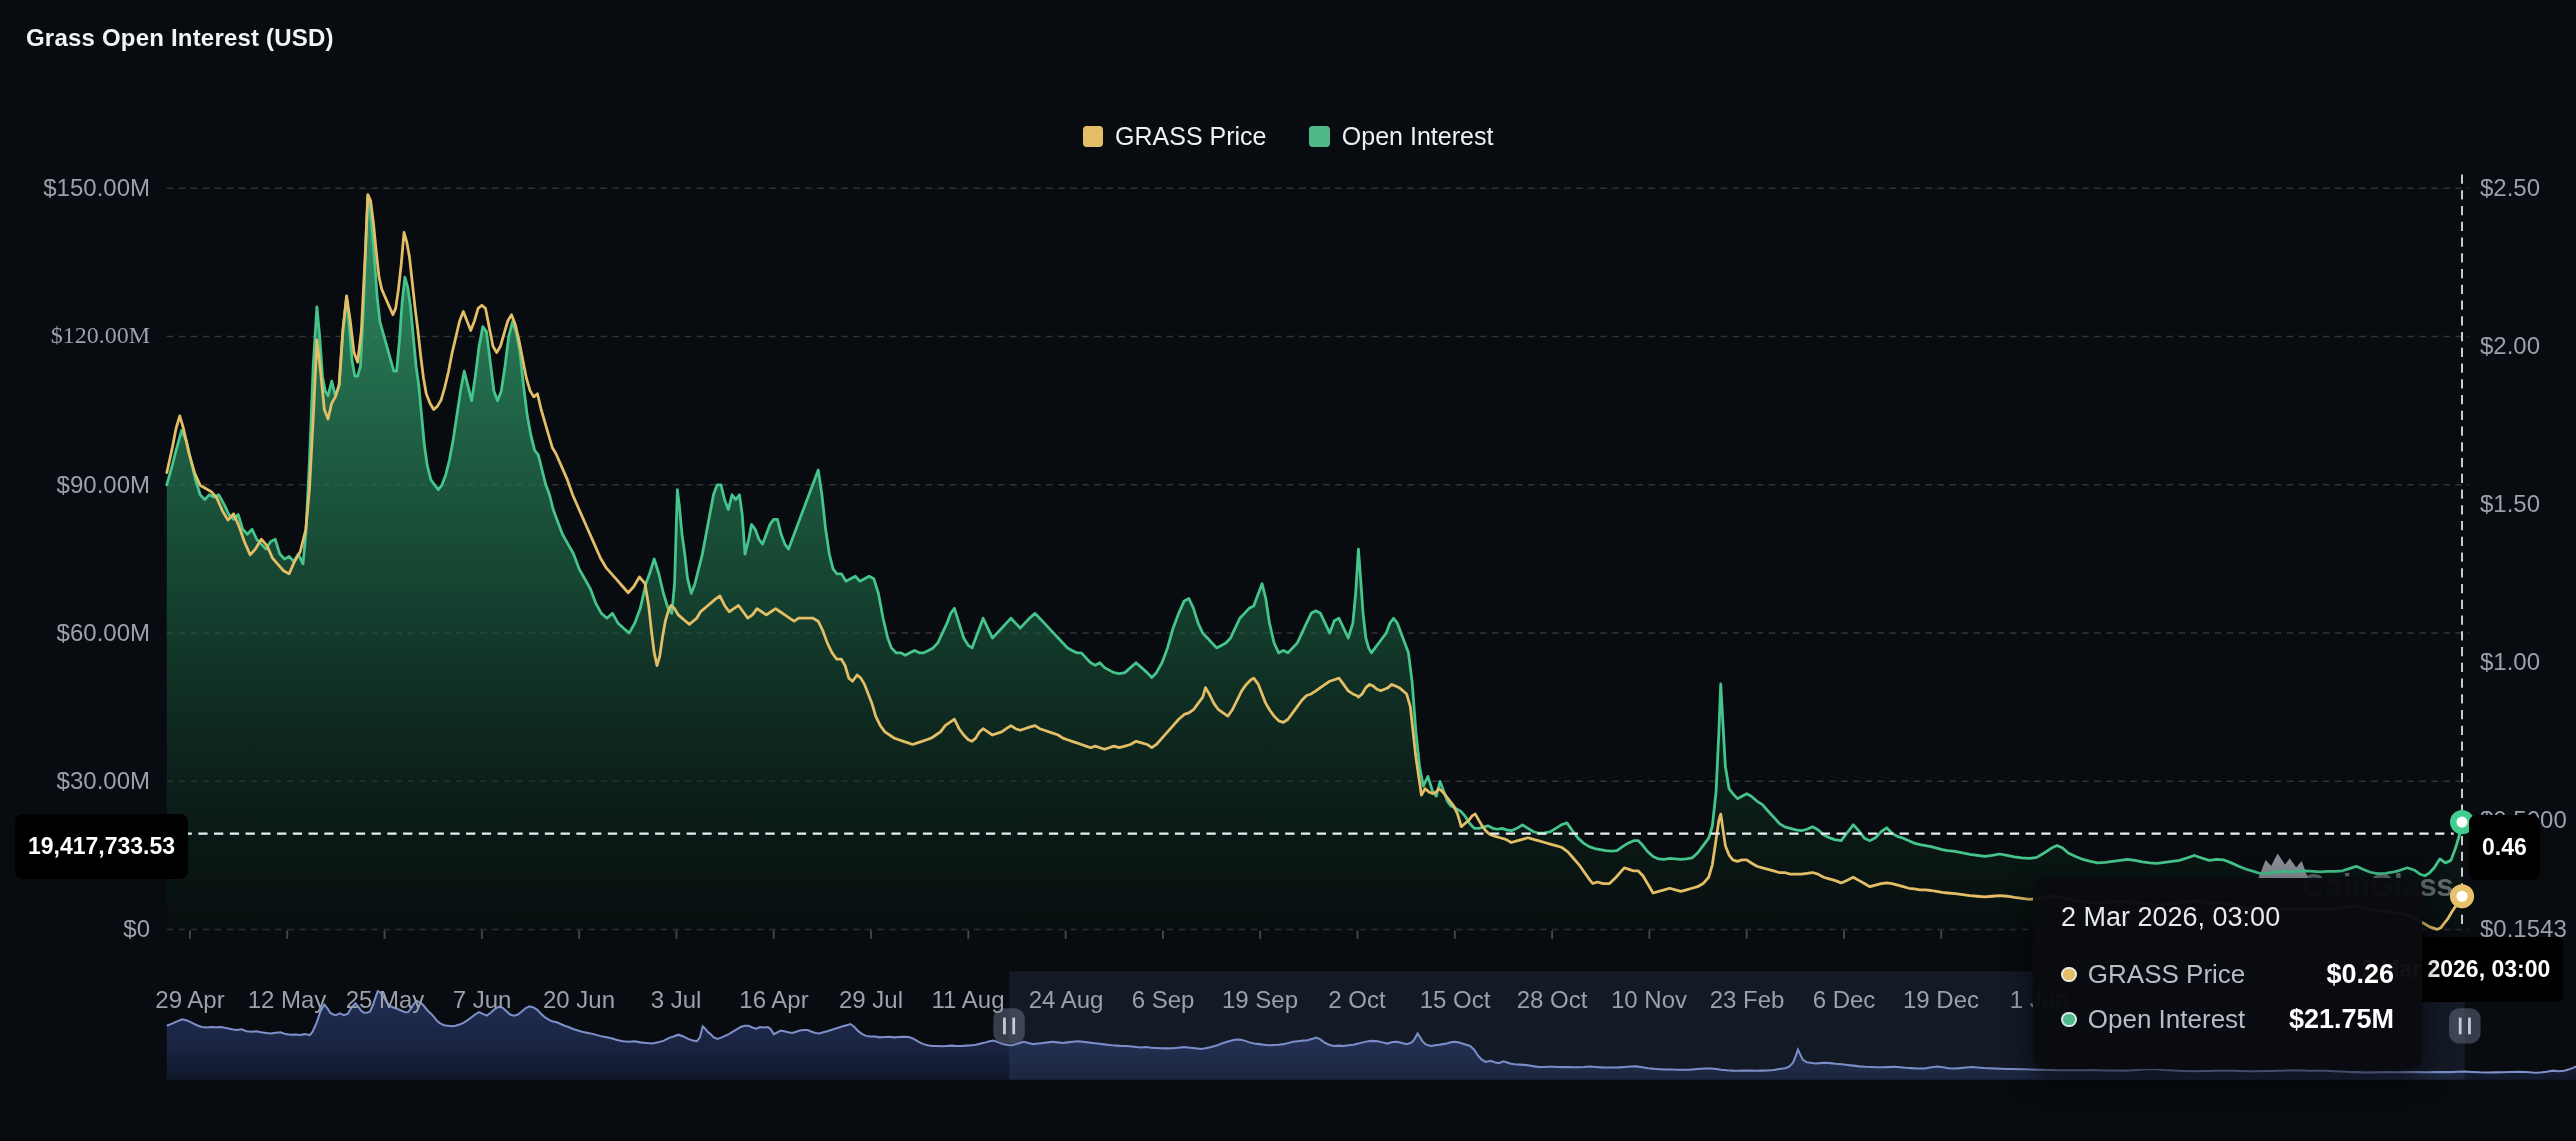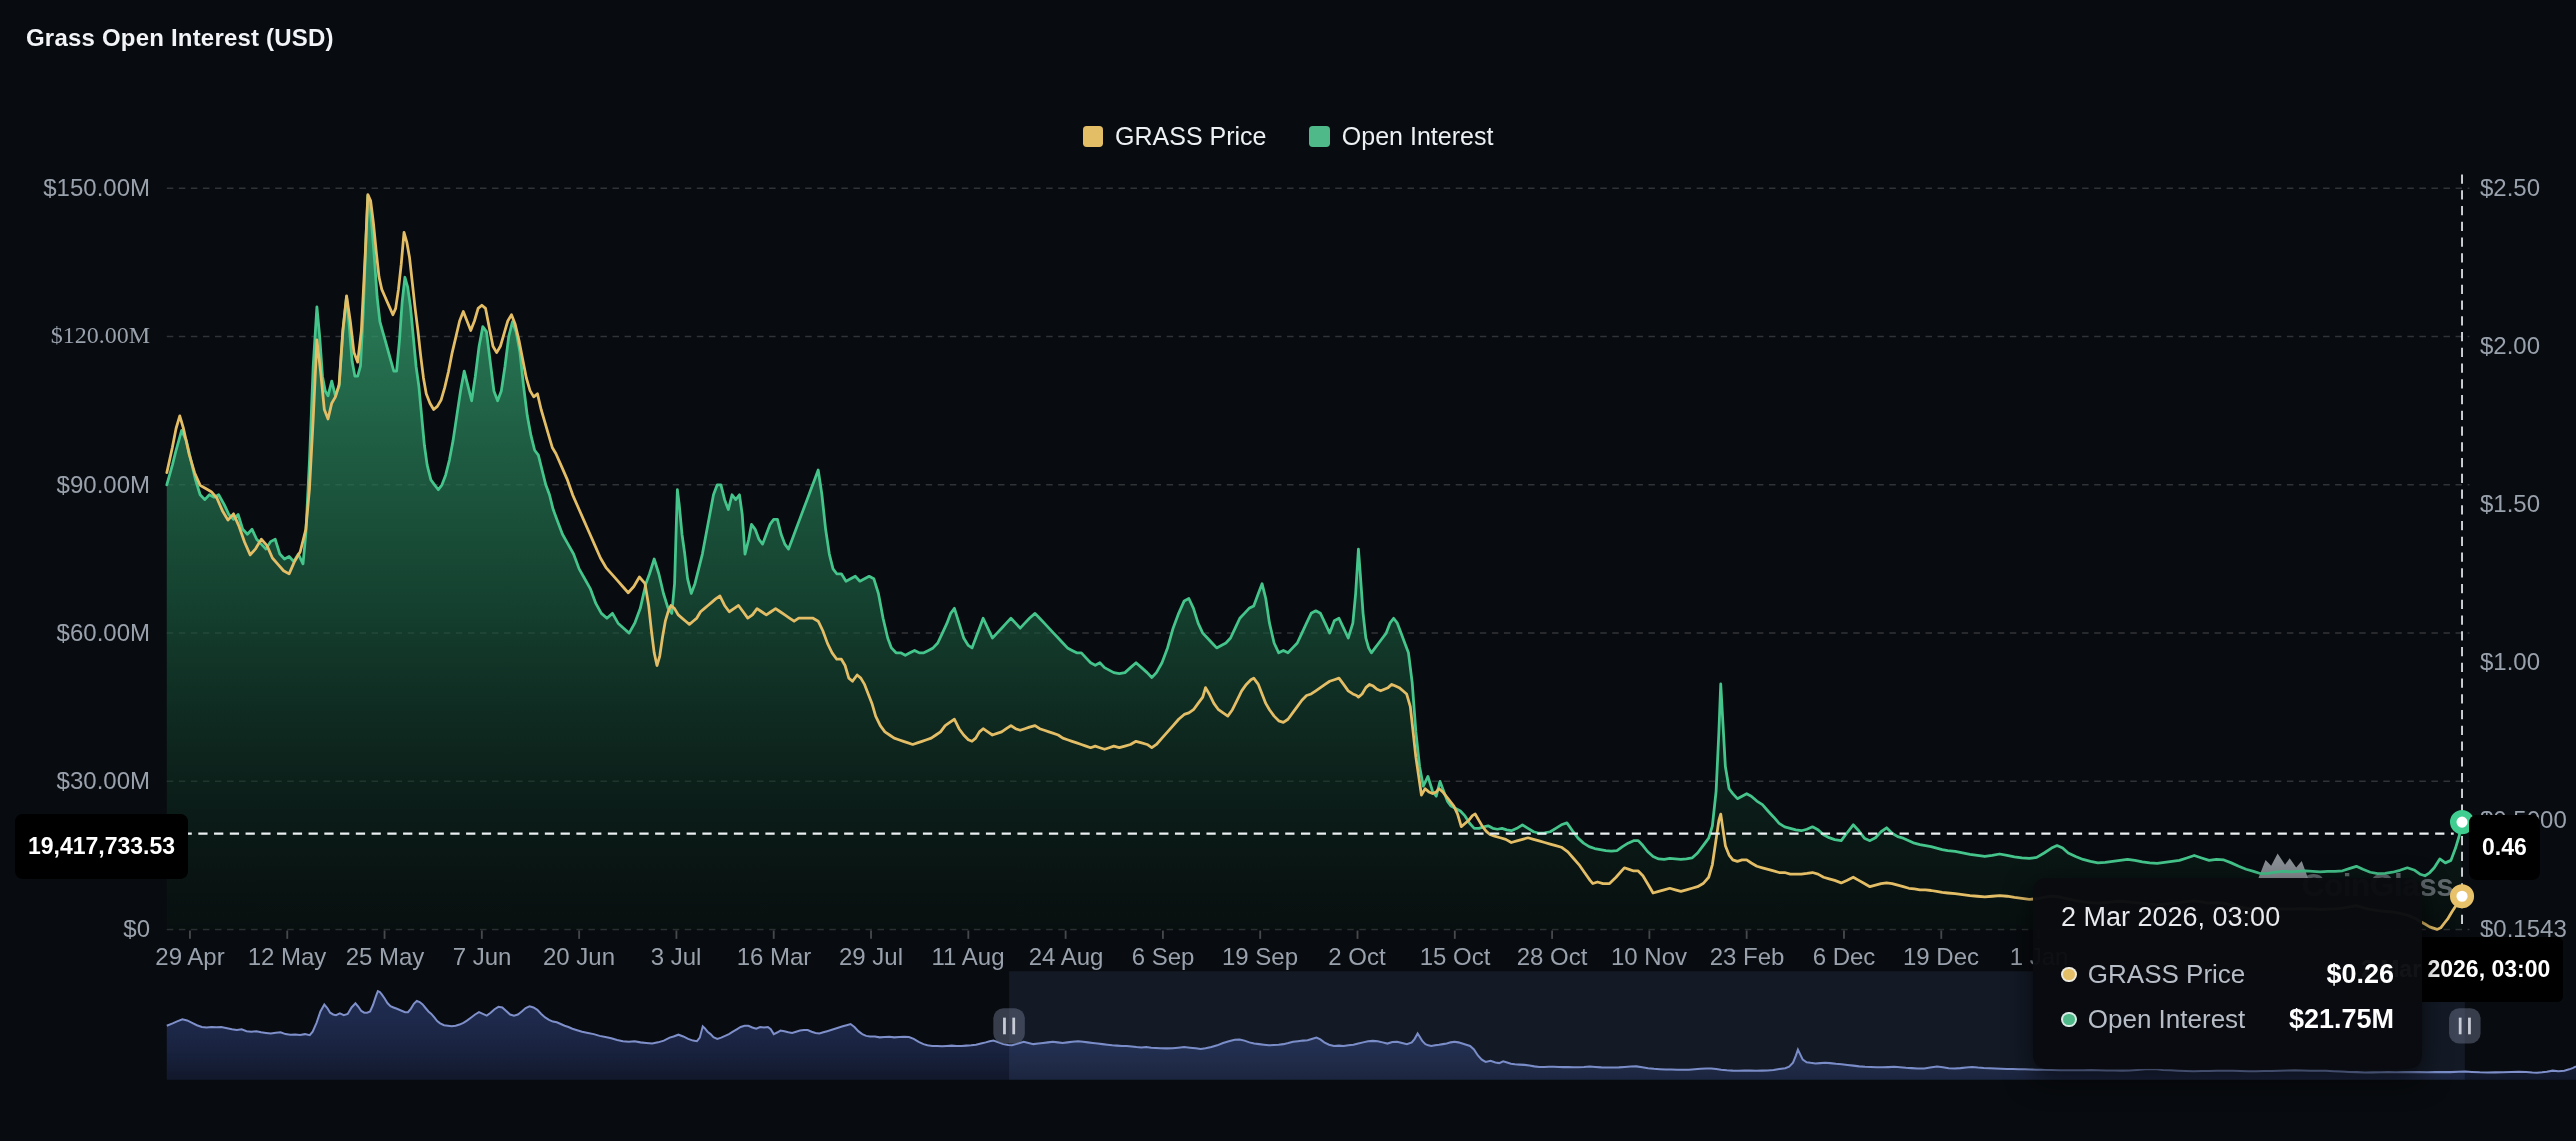--- a/index.html
+++ b/index.html
@@ -6,21 +6,21 @@
     font-family:"Liberation Sans","DejaVu Sans",sans-serif;-webkit-font-smoothing:antialiased;}
   #stage{position:relative;width:2576px;height:1142px;background:#080b0f;}
   .title{position:absolute;left:26px;top:24px;font-size:24px;font-weight:700;color:#f2f4f7;letter-spacing:0.2px;}
   .legend{position:absolute;left:0;top:122px;width:2576px;display:flex;justify-content:center;gap:43px;}
   .legend-item{display:flex;align-items:center;gap:12px;cursor:pointer;}
   .legend-swatch{width:20.4px;height:20.4px;border-radius:3.7px;}
   .legend-label{font-size:25px;color:#eef1f4;}
   svg{position:absolute;left:0;top:0;}
   .axis-label{position:absolute;font-size:24px;color:#99a1ac;white-space:nowrap;}
   .yaxis-left{width:139px;text-align:right;}
-  .xaxis-label{transform:translateX(-50%);}
+  .xaxis-label{transform:translateX(-50%);margin-top:43px;}
   .badge{position:absolute;background:#000;color:#fff;font-weight:700;font-size:23px;
     border-radius:7.4px;padding:19px 13px;white-space:nowrap;z-index:5;}
   .tooltip{position:absolute;left:2033px;top:878px;width:389px;height:191px;box-sizing:border-box;
     background:rgba(9,11,15,.97);border-radius:13px;padding:24px 28px;z-index:10;
     box-shadow:0 9.3px 28px rgba(0,0,0,.65);}
   .tooltip-header{font-size:27px;color:#e8eaee;margin-bottom:26px;font-weight:500;}
   .tooltip-row{display:flex;align-items:center;margin-bottom:14px;}
   .tooltip-dot{width:15.8px;height:15.8px;border-radius:50%;border:2.8px solid rgba(238,242,242,.85);
     box-sizing:border-box;margin-right:11px;flex:none;}
   .tooltip-label{font-size:26px;color:#b7bdc6;}
@@ -128,21 +128,21 @@
       <div class="axis-label" style="left:2480px;top:806px;">$0.5000</div>
       <div class="axis-label" style="left:2480px;top:915px;">$0.1543</div>
     </div>
   <div id="x-axis">
       <div class="axis-label xaxis-label z2" style="left:190px;top:943px;">29 Apr</div>
       <div class="axis-label xaxis-label z2" style="left:287px;top:943px;">12 May</div>
       <div class="axis-label xaxis-label z2" style="left:385px;top:943px;">25 May</div>
       <div class="axis-label xaxis-label z2" style="left:482px;top:943px;">7 Jun</div>
       <div class="axis-label xaxis-label z2" style="left:579px;top:943px;">20 Jun</div>
       <div class="axis-label xaxis-label z2" style="left:676px;top:943px;">3 Jul</div>
-      <div class="axis-label xaxis-label z2" style="left:774px;top:943px;">16 Mar</div>
+      <div class="axis-label xaxis-label z2" style="left:774px;top:943px;">16 Apr</div>
       <div class="axis-label xaxis-label z2" style="left:871px;top:943px;">29 Jul</div>
       <div class="axis-label xaxis-label z2" style="left:968px;top:943px;">11 Aug</div>
       <div class="axis-label xaxis-label z2" style="left:1066px;top:943px;">24 Aug</div>
       <div class="axis-label xaxis-label z2" style="left:1163px;top:943px;">6 Sep</div>
       <div class="axis-label xaxis-label z2" style="left:1260px;top:943px;">19 Sep</div>
       <div class="axis-label xaxis-label z2" style="left:1357px;top:943px;">2 Oct</div>
       <div class="axis-label xaxis-label z2" style="left:1455px;top:943px;">15 Oct</div>
       <div class="axis-label xaxis-label z2" style="left:1552px;top:943px;">28 Oct</div>
       <div class="axis-label xaxis-label z2" style="left:1649px;top:943px;">10 Nov</div>
       <div class="axis-label xaxis-label z2" style="left:1747px;top:943px;">23 Feb</div>

